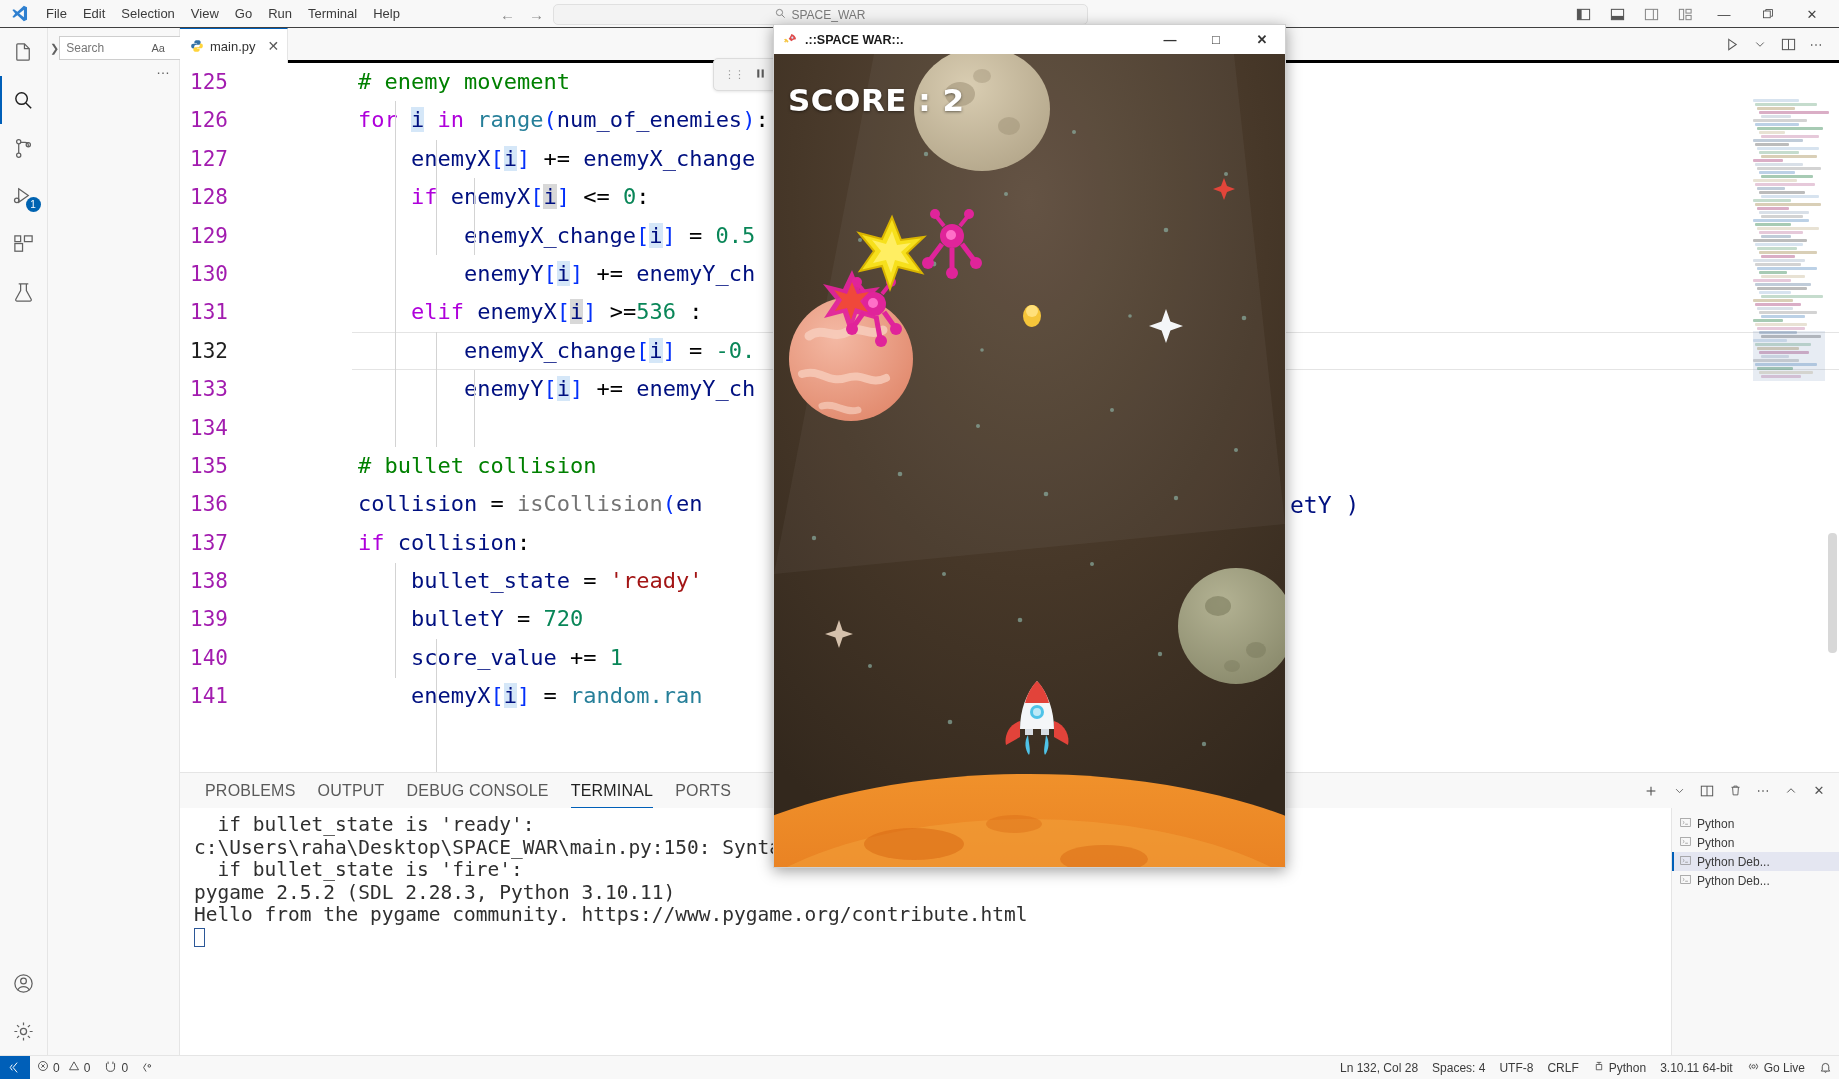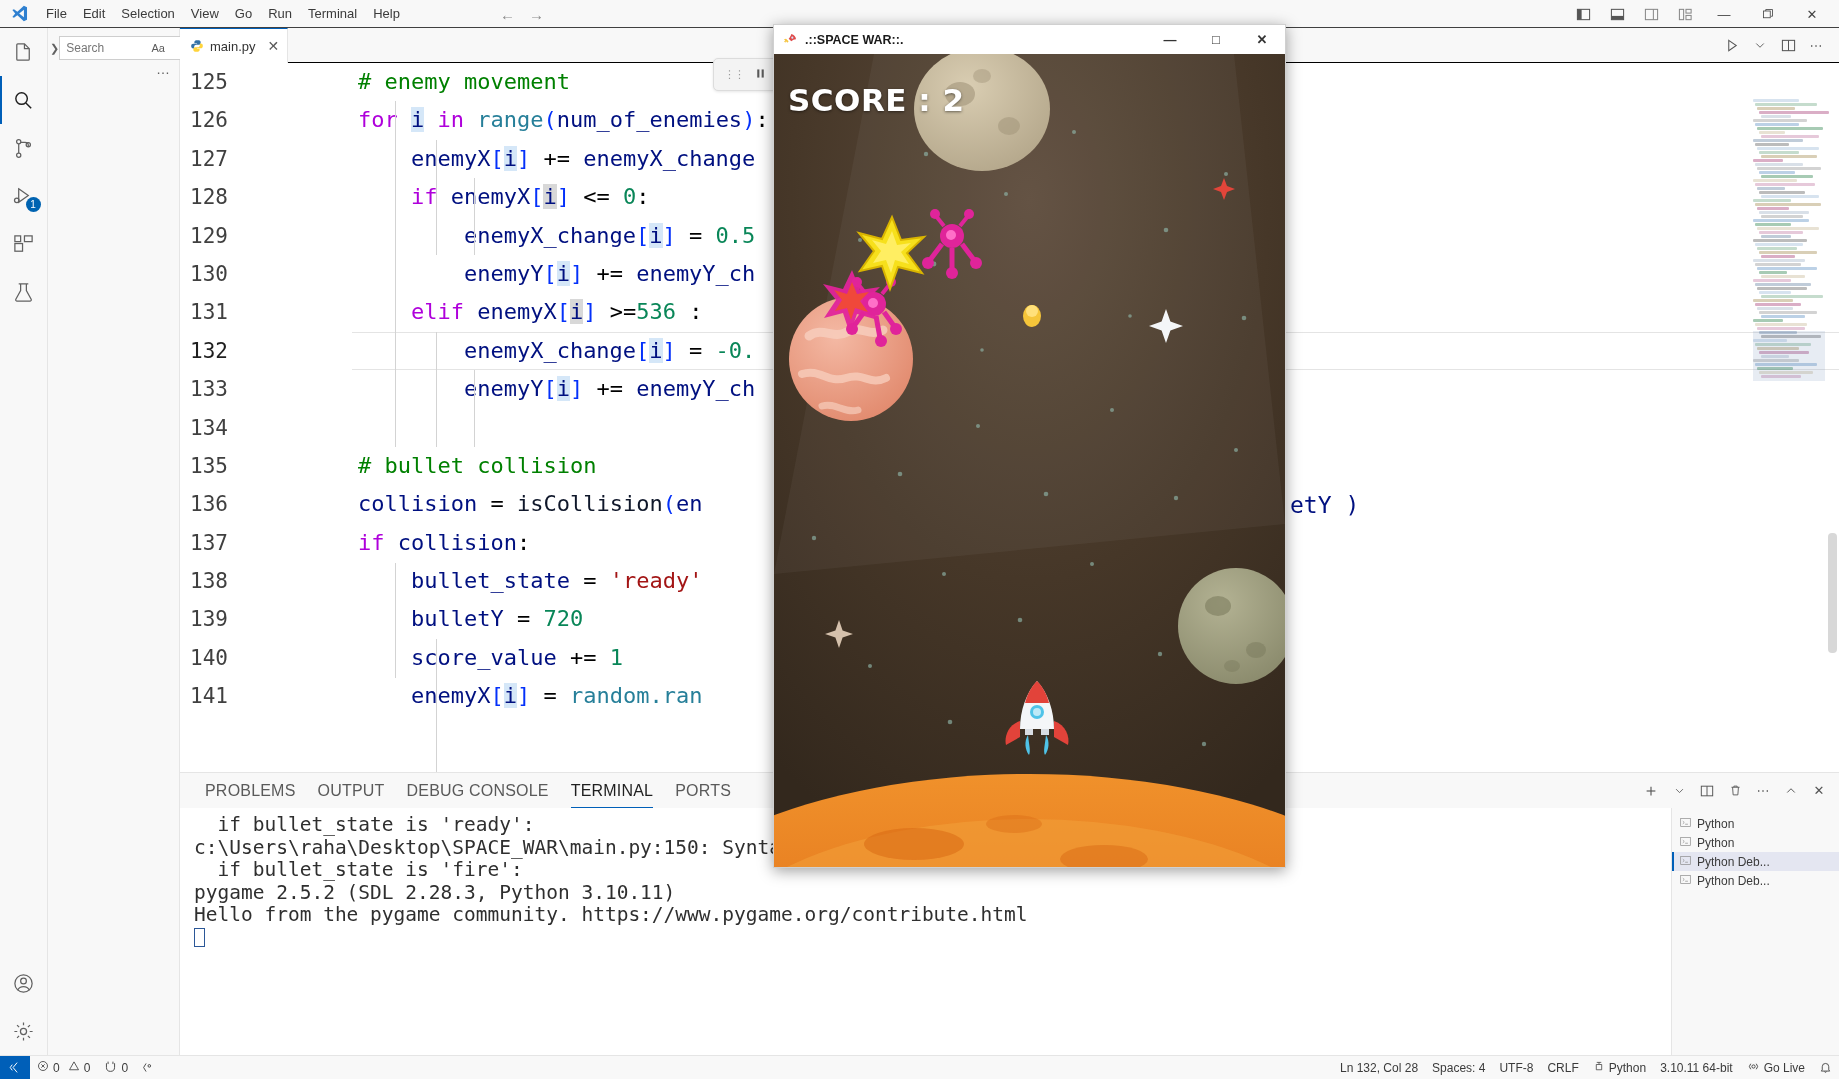--- a/index.html
+++ b/index.html
@@ -85,21 +85,21 @@
   }
   .search-box .ph { flex:1; }
   .sb-opt { width:18px; text-align:center; font-size:11px; color:#5a5a5a;margin-left:45px; }
   .search-more { text-align:right; color:#616161; font-size:14px; padding:1px 8px 0 0; letter-spacing:1px;}
 
   
   .editor-area { position:absolute; left:180px; top:28px; right:0; height:1027px; background:#ffffff; }
 
   .tabsbar {
     position:absolute; left:0; top:0; right:0; height:35px;
-    background:#f8f8f8; border-bottom:1px solid #000000; display:flex; align-items:stretch;
+    background:#f8f8f8; border-bottom:3px solid #000000; display:flex; align-items:stretch;
   }
   .tab {
     display:flex; align-items:center; gap:6px;
     padding:0 8px 0 10px; height:35px; background:#ffffff;
     border-right:1px solid #e5e5e5; border-top:1px solid #005fb8;
     font-size:13px; color:#333; min-width:96px;
   }
   .tab .py-ico { width:14px; height:14px; }
   .tab .tab-close { margin-left:6px; color:#5a5a5a; font-size:14px; line-height:1; }
   .tabs-spacer { flex:1; }
@@ -122,31 +122,31 @@
     background:#ffffff; overflow:hidden;
   }
   .code {
     font-family:"DejaVu Sans Mono","Liberation Mono",monospace;
     font-size:22px; line-height:38.4px; white-space:pre;
   }
   .code-line { display:flex; height:38.4px; align-items:center; }
   .code-line.current .lnum { color:#1f1f1f; }
   .lnum {
     width:72px; text-align:right; padding-right:24px;
-    color:#404040; font-size:21px; flex:none;
+    color:#a21caf; font-size:21px; flex:none;
   }
   .ctext { flex:1; position:relative; }
   .cur-line-deco {
     position:absolute; left:100px; right:-20px; height:38px;
     border-top:1px solid #e4e4e4; border-bottom:1px solid #e4e4e4;
     pointer-events:none;
   }
   .tok-cmt { color:#008000; }
   .tok-kw  { color:#af00db; }
-  .tok-fn  { color:#0f172a; }
+  .tok-fn  { color:#737373; }
   .tok-var { color:#001080; }
   .tok-num { color:#098658; }
   .tok-str { color:#a31515; }
   .tok-typ { color:#267f99; }
   .tok-op  { color:#000000; }
   .tok-brk { color:#0431fa; }
   .hl-i { background:#d5e7f8; }
   .hl-i-dim { background:#d8d8d8; }
   .indent-guide {
     display:inline-block; position:absolute; top:0; bottom:0;
@@ -266,20 +266,29 @@
       <div class="menu-item">Run</div>
       <div class="menu-item">Terminal</div>
       <div class="menu-item">Help</div>
     </div>
 
     <div class="tb-nav">
       <span>←</span>
       <span>→</span>
     </div>
 
+    <div class="tb-search">
+      <span>
+        <svg width="11" height="11" viewBox="0 0 16 16">
+            <circle cx="6.5" cy="6.5" r="4.5" fill="none" stroke="#7a7a7a" stroke-width="1.3"></circle>
+            <line x1="10" y1="10" x2="14" y2="14" stroke="#7a7a7a" stroke-width="1.3"></line>
+          </svg>
+      </span>
+      <span>SPACE_WAR</span>
+    </div>
 
     <div class="tb-right">
       <div class="tb-icon">
         <svg width="15" height="15" viewBox="0 0 16 16">
             <rect x="1.5" y="2.5" width="13" height="11" fill="none" stroke="#555" stroke-width="1.1"></rect>
             <rect x="1.5" y="2.5" width="4.5" height="11" fill="#555"></rect>
           </svg>
       </div>
       <div class="tb-icon">
         <svg width="15" height="15" viewBox="0 0 16 16">

